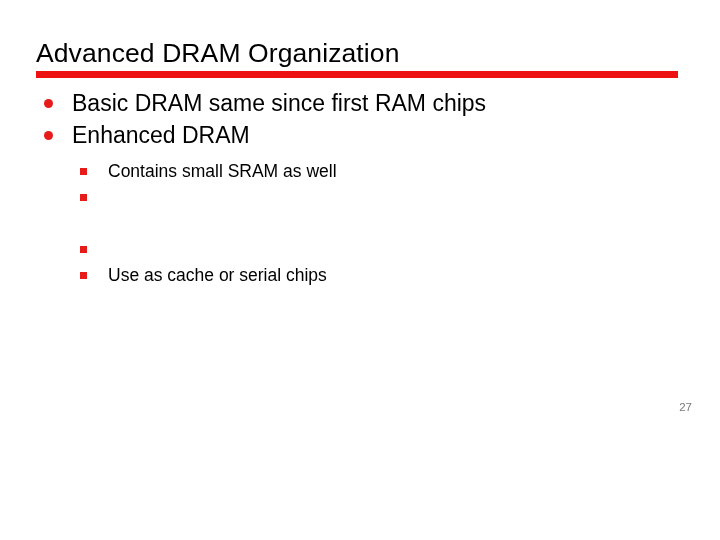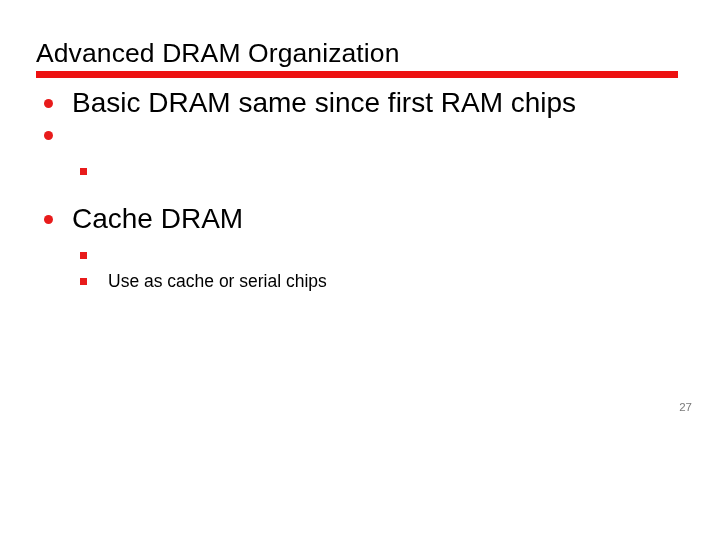--- a/index.html
+++ b/index.html
@@ -51,21 +51,21 @@
     width: 720px;
   }
 
   .lvl1 {
     position: relative;
     padding-left: 72px;
     min-height: 30px;
     margin-bottom: 2px;
   }
   .lvl1 .txt {
-    font-size: 28px;
+    font-size: 23px;
     color: #000000;
     line-height: 30px;
     white-space: nowrap;
   }
   .lvl1 .marker-dot {
     position: absolute;
     left: 44px;
     top: 11px;
     width: 9px;
     height: 9px;
@@ -119,35 +119,36 @@
 
   <div class="body-block">
 
     <div class="lvl1">
       <span class="marker-dot"></span>
       <span class="txt">Basic DRAM same since first RAM chips</span>
     </div>
 
     <div class="lvl1">
       <span class="marker-dot"></span>
+      <span class="txt">Enhanced DRAM</span>
     </div>
 
     <div class="sub-gap-top"></div>
 
+    <div class="lvl2">
+      <span class="marker-sq"></span>
+      <span class="txt">Contains small SRAM as well</span>
+    </div>
 
     <div class="lvl2">
       <span class="marker-sq"></span>
     </div>
 
     <div class="group-gap"></div>
 
-    <div class="lvl1">
-      <span class="marker-dot"></span>
-      <span class="txt">Cache DRAM</span>
-    </div>
 
     <div class="sub-gap-top"></div>
 
     <div class="lvl2">
       <span class="marker-sq"></span>
     </div>
 
     <div class="lvl2">
       <span class="marker-sq"></span>
       <span class="txt">Use as cache or serial chips</span>

